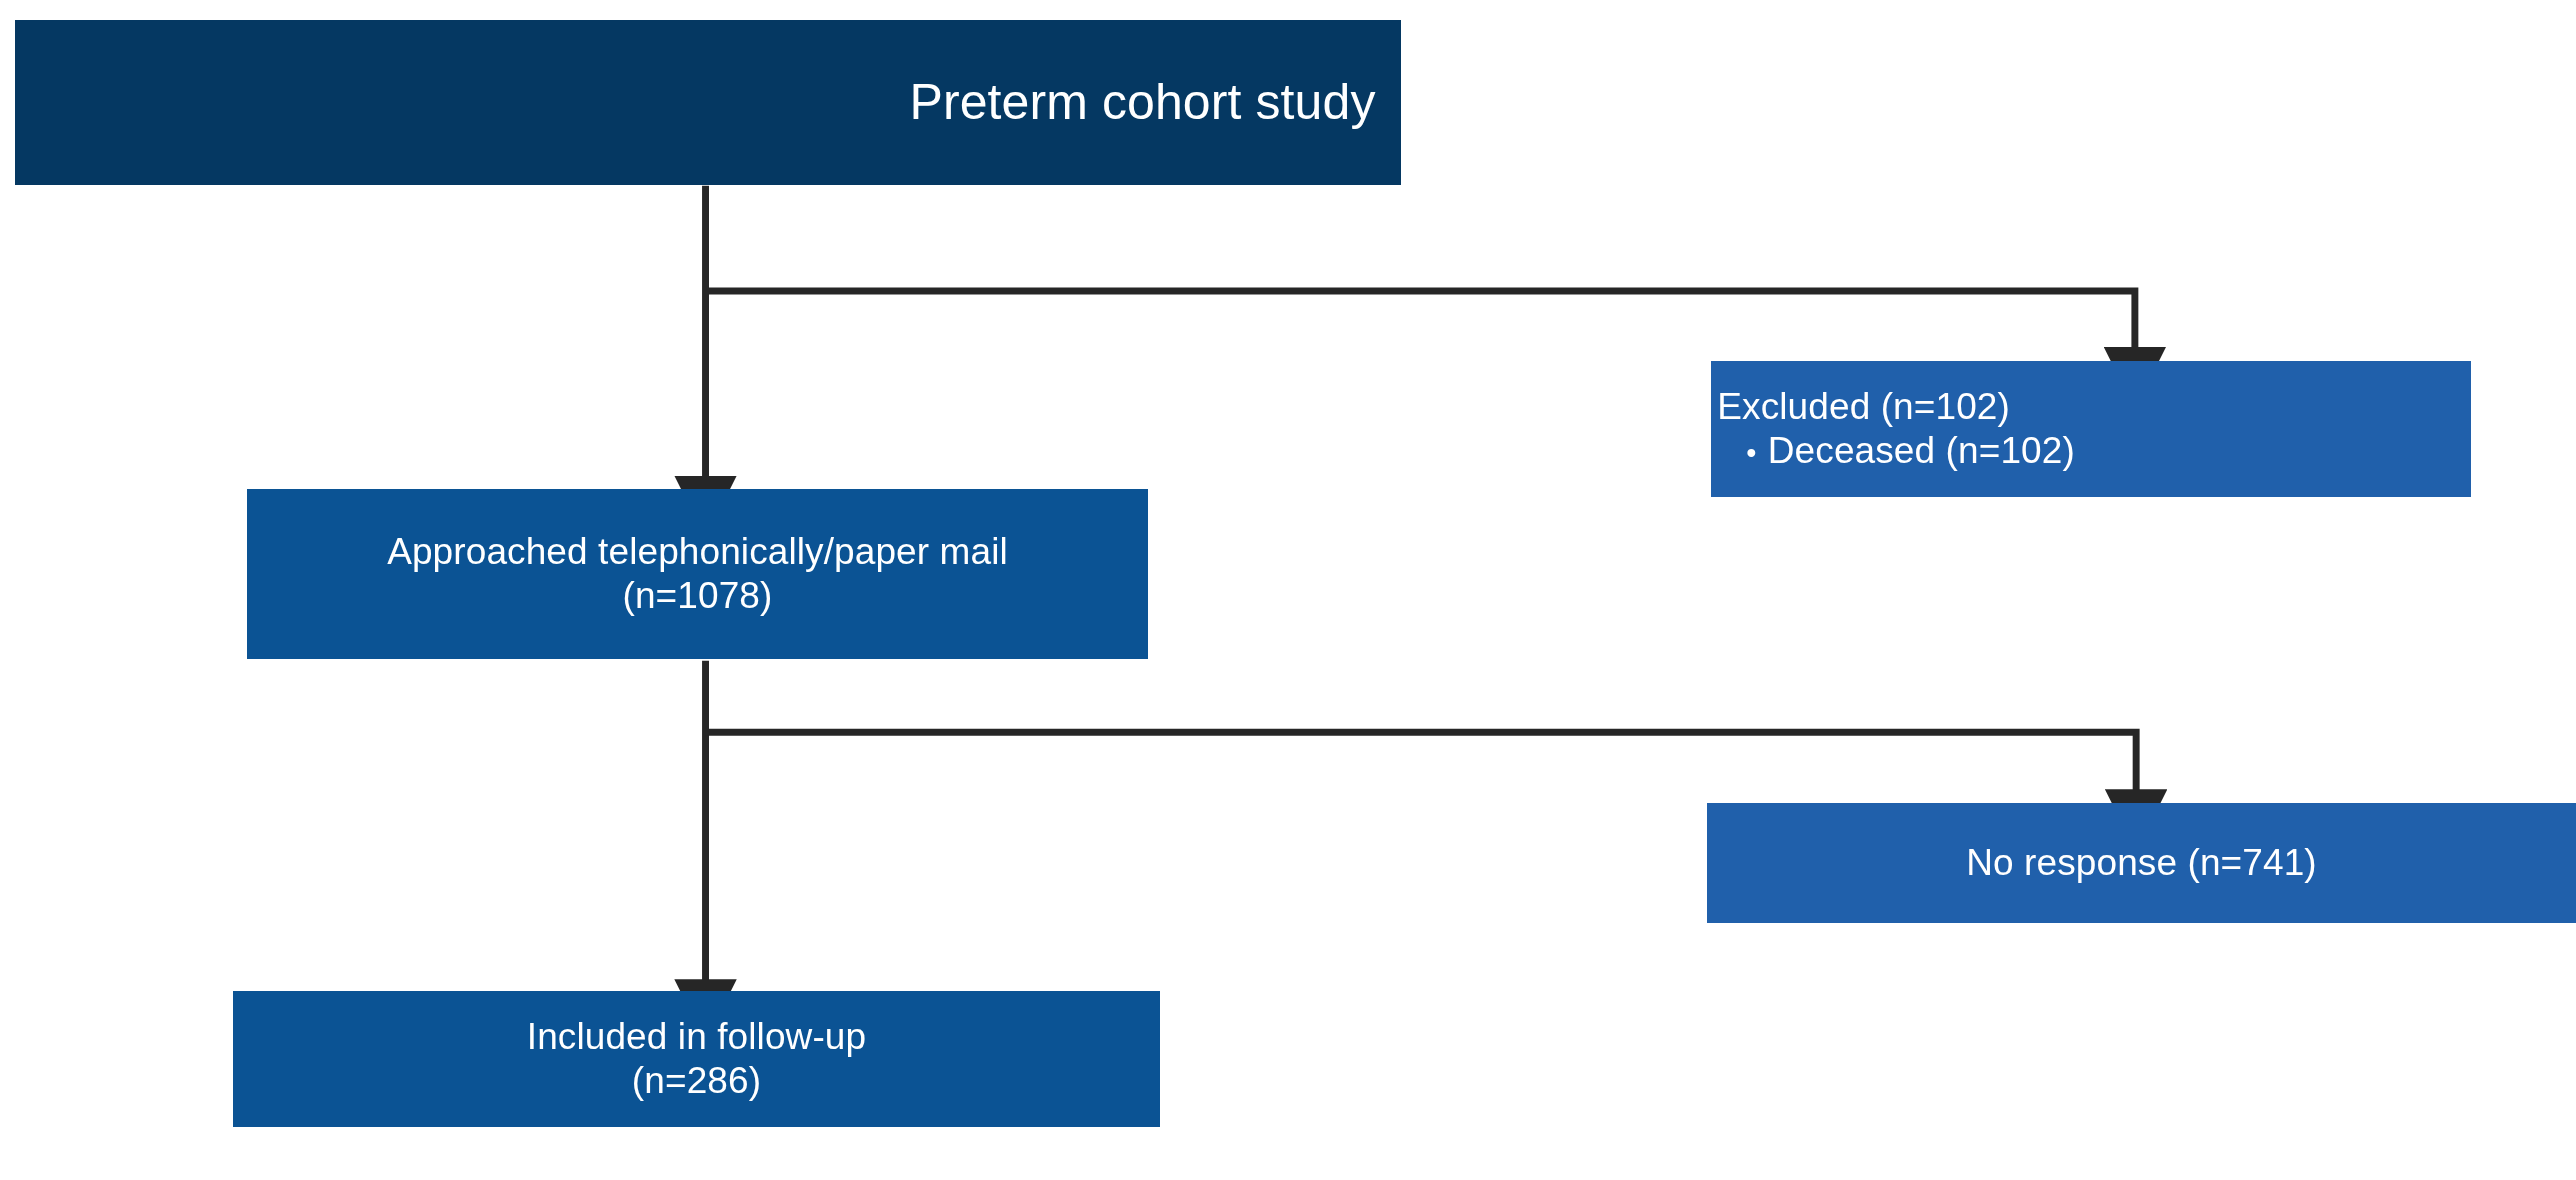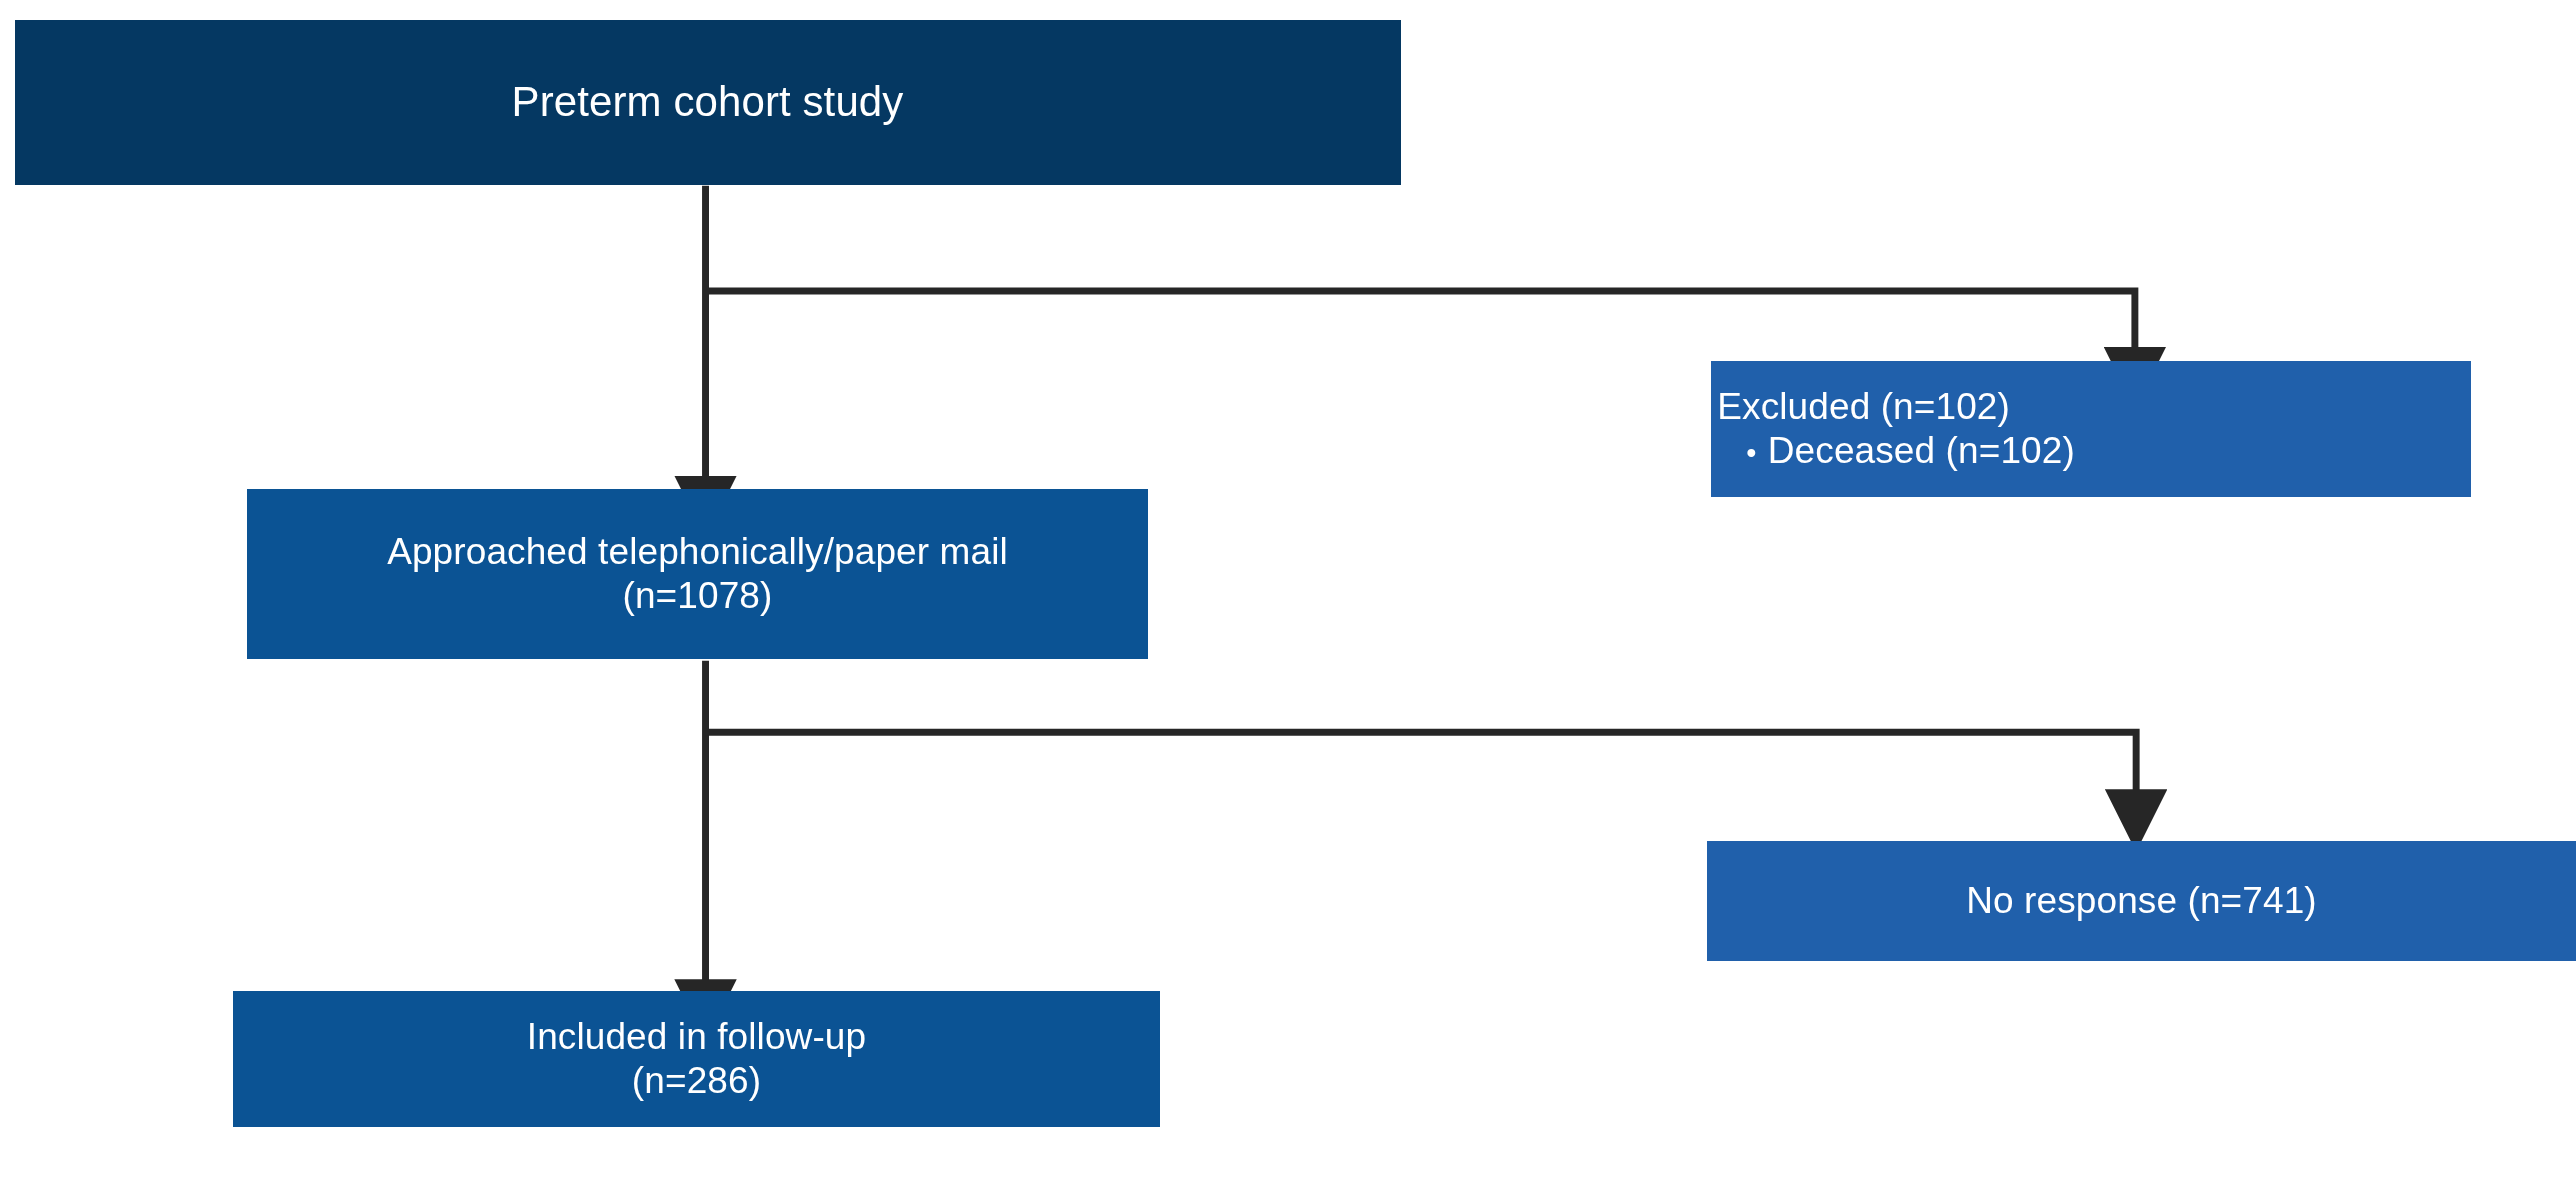--- a/index.html
+++ b/index.html
@@ -38,22 +38,23 @@
   .node.lefted {
     align-items: flex-start;
     text-align: left;
   }
 
   
   #node-cohort {
     left: 14.5px;  top: 19.6px;
     width: 1386px; height: 165px;
     background: #053862;
-    font-size: 42px;
+    font-size: 50px;
     padding: 0 25px;
+    align-items: flex-end;
   }
   #node-approached {
     left: 247px; top: 489px;
     width: 901px; height: 170px;
     background: #0B5394;
     font-size: 37px;
     padding: 0 16.4px;
   }
   #node-excluded {
     left: 1711px; top: 361px;
@@ -61,21 +62,20 @@
     background: #2060AB;
     font-size: 37px;
     padding: 0 6.3px;
   }
   #node-noresponse {
     left: 1707px; top: 803px;
     width: 869px; height: 120px;
     background: #2060AB;
     font-size: 37px;
     padding: 0 27px;
-    margin-top: 38px;
   }
   #node-included {
     left: 233px; top: 991px;
     width: 927px; height: 136px;
     background: #0B5394;
     font-size: 37px;
     padding: 0 16.4px;
   }
 
   

